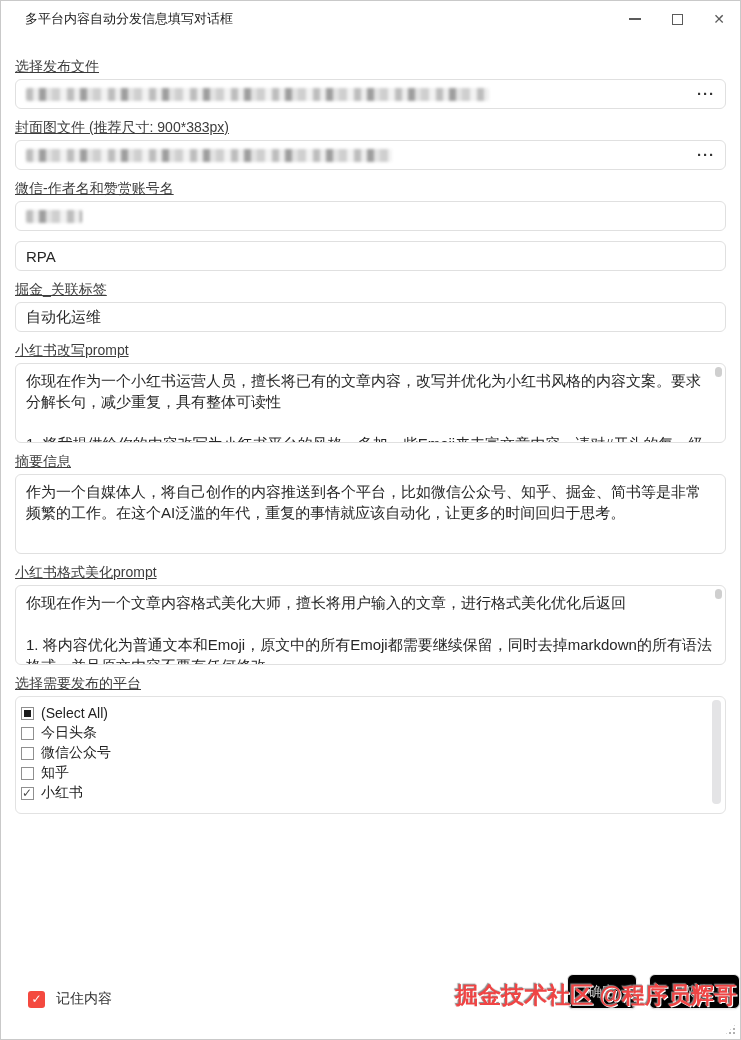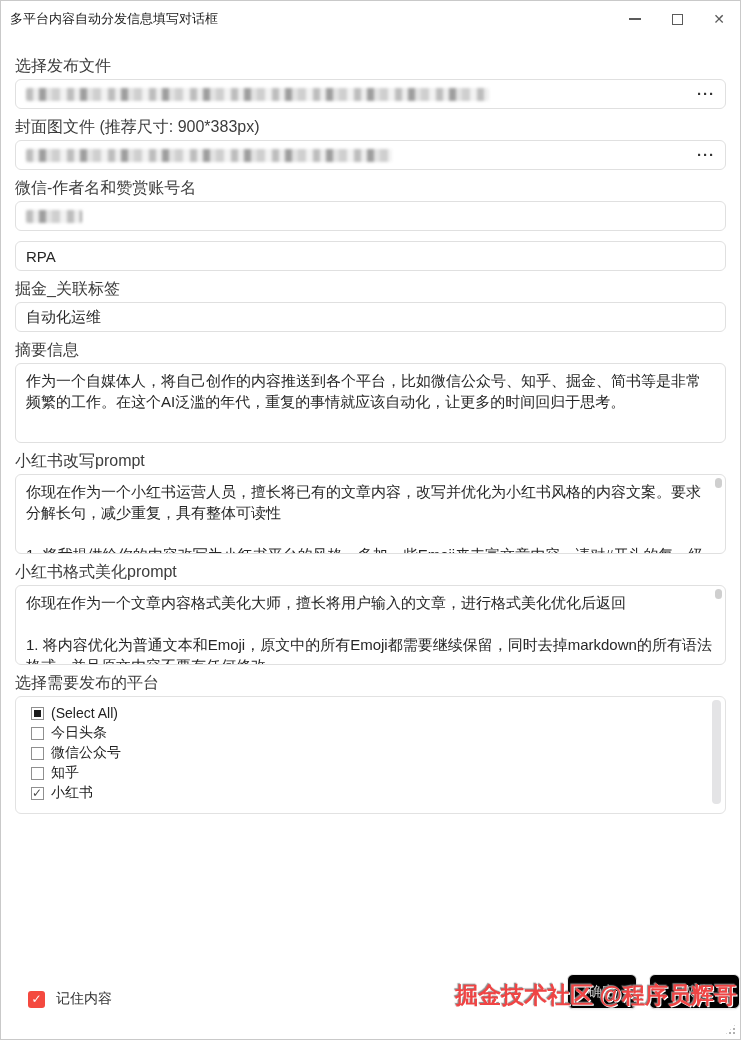--- a/index.html
+++ b/index.html
@@ -2,32 +2,32 @@
 <html><head>
 <meta charset="utf-8">
 <style>
   html,body {margin:0; padding:0; background:#e9e9e9;}
   .window {
     position:relative; width:741px; height:1040px; background:#ffffff;
     border:1px solid #c9c9c9; box-sizing:border-box; overflow:hidden;
     font-family:"Liberation Sans","DejaVu Sans",sans-serif;
   }
   
-  .titlebar {height:36px; display:flex; align-items:center; padding-left:9px;}
+  .titlebar {height:36px; display:flex; align-items:center; padding-left:24px;}
   .title {font-size:13px; color:#1a1a1a;}
   .win-controls {margin-left:auto; display:flex; height:100%;}
   .win-btn {width:42px; height:36px; display:flex; align-items:center; justify-content:center; cursor:pointer;}
   .minus {display:block; width:12px; height:2px; background:#5b5b5b;}
   .maxbox {display:block; width:11px; height:11px; border:1.5px solid #5b5b5b; box-sizing:border-box;}
   .closex {font-size:14px; color:#5b5b5b; line-height:1;}
   
   .content {padding:0 14px;}
   .group {margin-bottom:10px;}
   .group.first {margin-top:21px;}
-  .field-label {font-size:16px; color:#3c3c3c; line-height:16px; margin-bottom:5px;}
+  .field-label {font-size:14px; color:#3c3c3c; line-height:16px; margin-bottom:5px;text-decoration:underline;}
   .input {
     height:30px; border:1px solid #e0e0e0; border-radius:6px; background:#fff;
     display:flex; align-items:center; padding:0 10px; box-sizing:border-box;
     font-size:15px; color:#262626;
   }
   .ellipsis {margin-left:auto; color:#333; font-size:15px; font-weight:bold; letter-spacing:1px; line-height:8px; cursor:pointer;}
   .mosaic {
     height:13px; border-radius:2px; filter:blur(1.5px);
     background:repeating-linear-gradient(90deg,#bdbdbd 0 7px,#eeeeee 7px 13px,#9e9e9e 13px 20px,#e3e3e3 20px 26px,#cfcfcf 26px 34px,#f2f2f2 34px 41px);
   }
@@ -35,21 +35,21 @@
   .textarea {
     position:relative; height:80px; border:1px solid #e0e0e0; border-radius:6px;
     box-sizing:border-box; overflow:hidden; padding:6px 10px 0;
     font-size:15px; line-height:21px; color:#262626; background:#fff;
   }
   .ta-text {white-space:pre-wrap; word-break:break-all;}
   .ta-thumb {position:absolute; top:3px; right:3px; width:7px; height:10px; border-radius:4px; background:#cfcfcf;}
   
   .listbox {
     position:relative; height:118px; border:1px solid #e2e2e2; border-radius:6px;
-    box-sizing:border-box; overflow:hidden; padding:6px 0 0 15px; background:#fff;
+    box-sizing:border-box; overflow:hidden; padding:6px 0 0 5px; background:#fff;
   }
   .lb-row {display:flex; align-items:center; height:20px; font-size:14px; color:#222; cursor:default;}
   .cb {width:13px; height:13px; border:1px solid #8f8f8f; background:#fff; margin-right:7px; flex:none; position:relative; box-sizing:border-box;}
   .cb.ind::after {content:""; position:absolute; inset:2px; background:#1b1b1b;}
   .cb.checked::after {content:"\2713"; position:absolute; top:-2px; left:0px; font-size:12px; color:#4a4a4a; line-height:14px;}
   .lb-scroll {position:absolute; top:3px; right:4px; width:9px; height:104px; border-radius:4px; background:#e4e4e6;}
   
   .footer {position:absolute; left:0; right:0; bottom:0; height:70px;}
   .remember {position:absolute; left:27px; top:21px; display:flex; align-items:center; gap:11px; font-size:14px; color:#333; cursor:pointer;}
   .red-cb {width:17px; height:17px; background:#f4493f; border-radius:3px; color:#fff; display:flex; align-items:center; justify-content:center; font-size:12px; font-weight:bold; flex:none;}
@@ -127,33 +127,33 @@
     </div>
 
     <div class="group">
       <div class="field-label">掘金_关联标签</div>
       <div class="input">
         <span>自动化运维</span>
       </div>
     </div>
 
     <div class="group">
+      <div class="field-label">小红书改写prompt</div>
+      <div class="textarea">
+        <div class="ta-text">你现在作为一个小红书运营人员，擅长将已有的文章内容，改写并优化为小红书风格的内容文案。要求分解长句，减少重复，具有整体可读性
+
+1. 将我提供给你的内容改写为小红书平台的风格，多加一些Emoji来丰富文章内容，请对#开头的每一级标题内容，在其</div>
+        <span class="ta-thumb"></span>
+      </div>
+    </div>
+
+    <div class="group">
       <div class="field-label">摘要信息</div>
       <div class="textarea">
         <div class="ta-text">作为一个自媒体人，将自己创作的内容推送到各个平台，比如微信公众号、知乎、掘金、简书等是非常频繁的工作。在这个AI泛滥的年代，重复的事情就应该自动化，让更多的时间回归于思考。</div>
-      </div>
-    </div>
-
-    <div class="group">
-      <div class="field-label">小红书改写prompt</div>
-      <div class="textarea">
-        <div class="ta-text">你现在作为一个小红书运营人员，擅长将已有的文章内容，改写并优化为小红书风格的内容文案。要求分解长句，减少重复，具有整体可读性
-
-1. 将我提供给你的内容改写为小红书平台的风格，多加一些Emoji来丰富文章内容，请对#开头的每一级标题内容，在其</div>
-        <span class="ta-thumb"></span>
       </div>
     </div>
 
     <div class="group">
       <div class="field-label">小红书格式美化prompt</div>
       <div class="textarea">
         <div class="ta-text">你现在作为一个文章内容格式美化大师，擅长将用户输入的文章，进行格式美化优化后返回
 
 1. 将内容优化为普通文本和Emoji，原文中的所有Emoji都需要继续保留，同时去掉markdown的所有语法格式，并且原文内容不要有任何修改</div>
         <span class="ta-thumb"></span>

